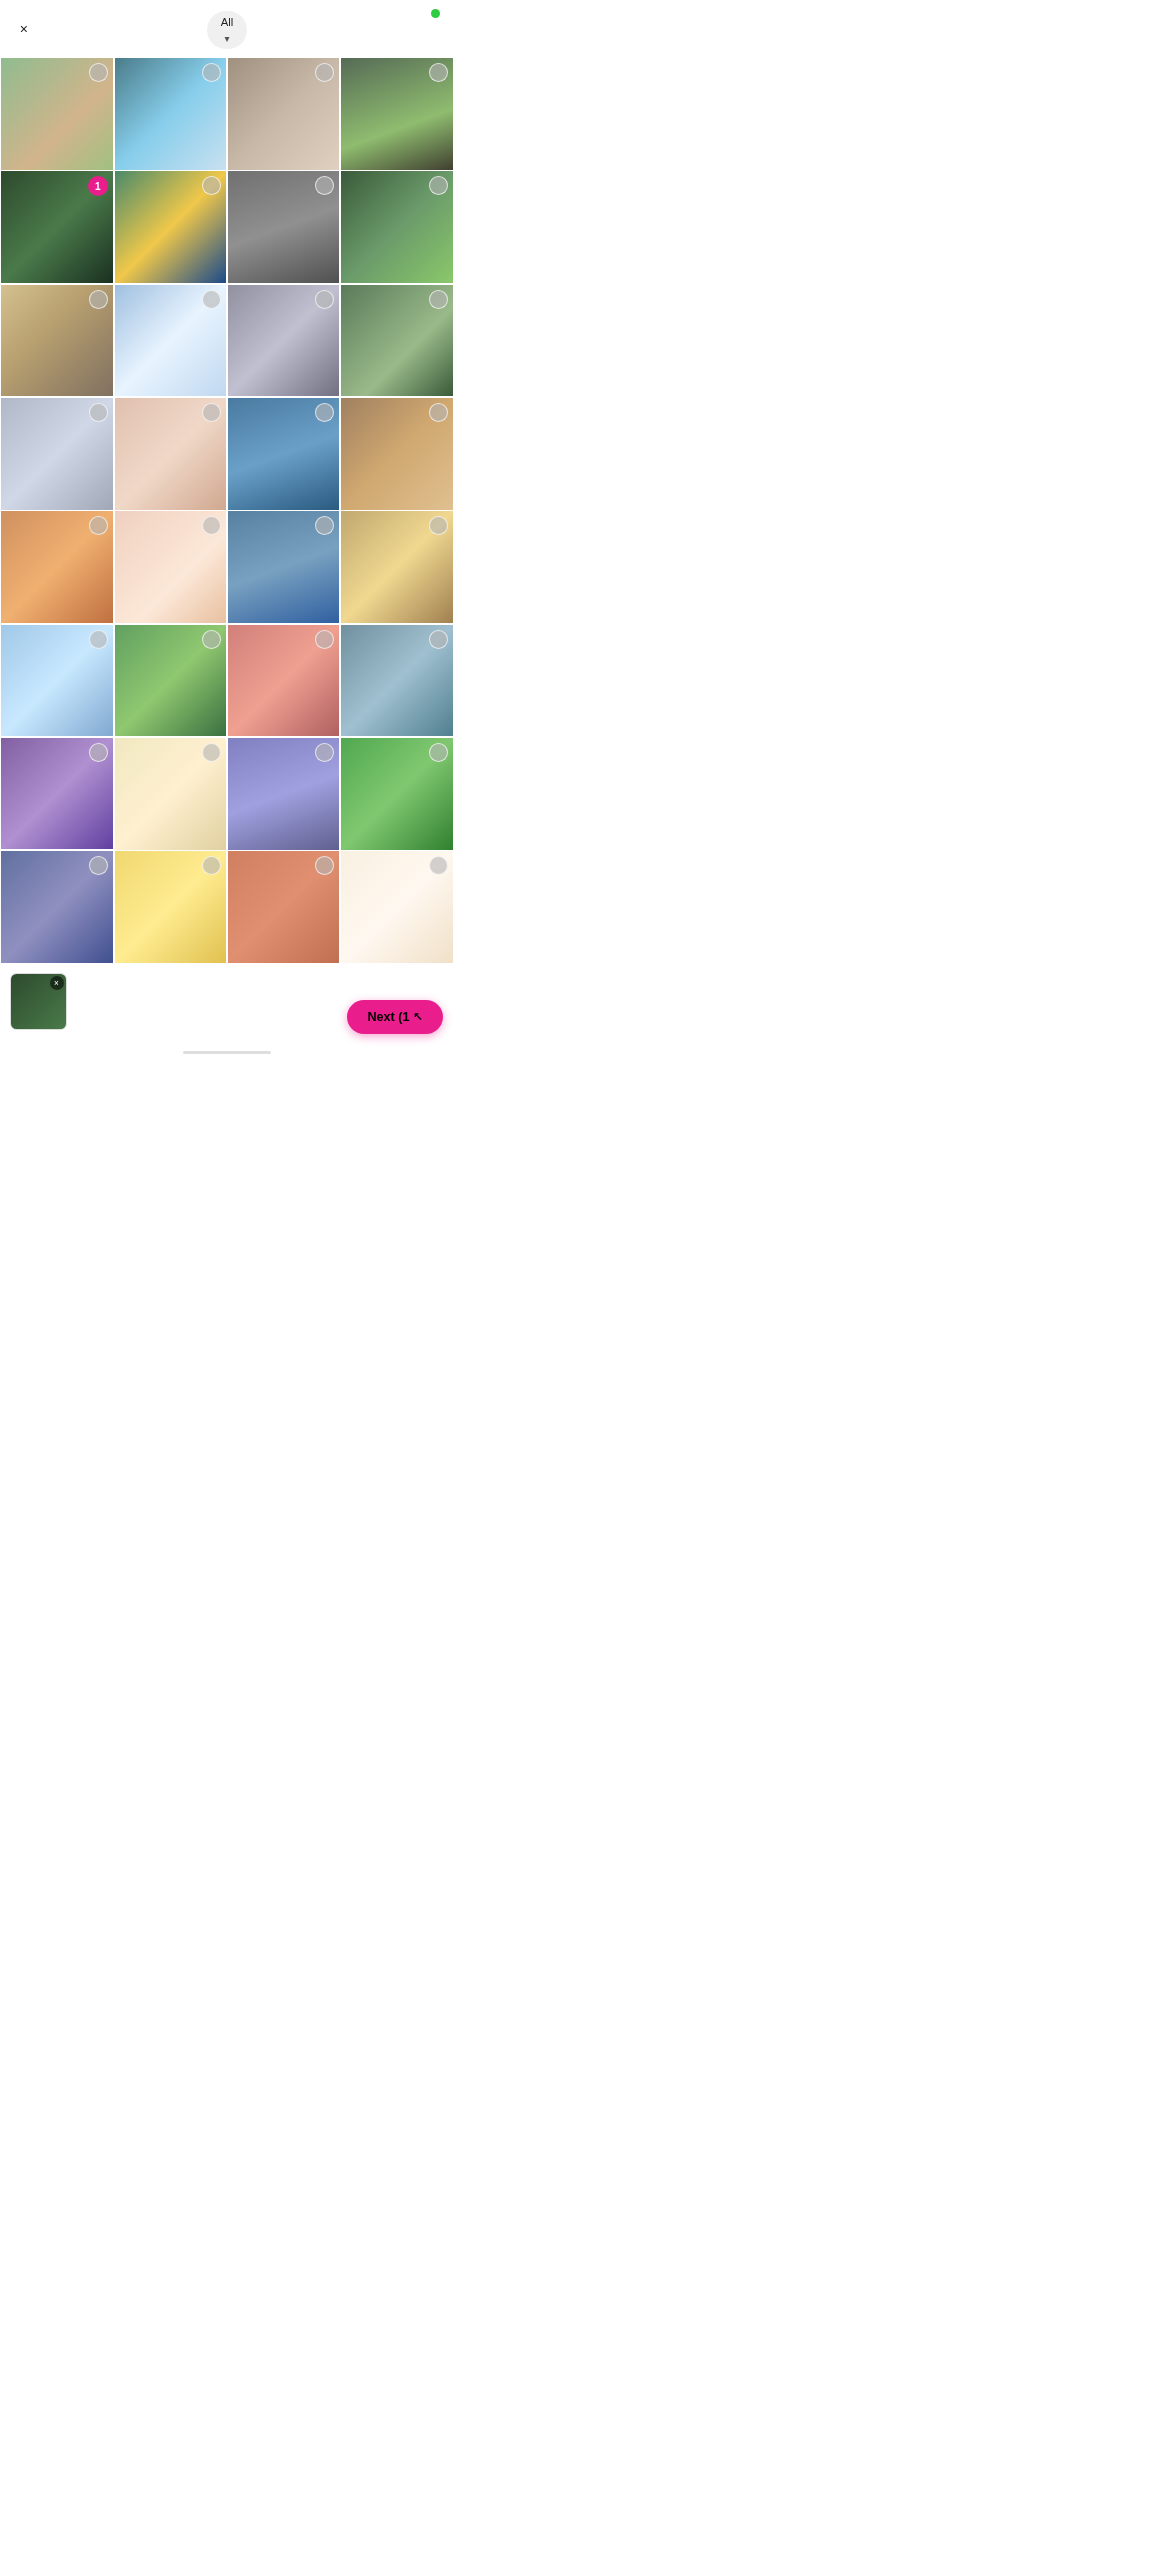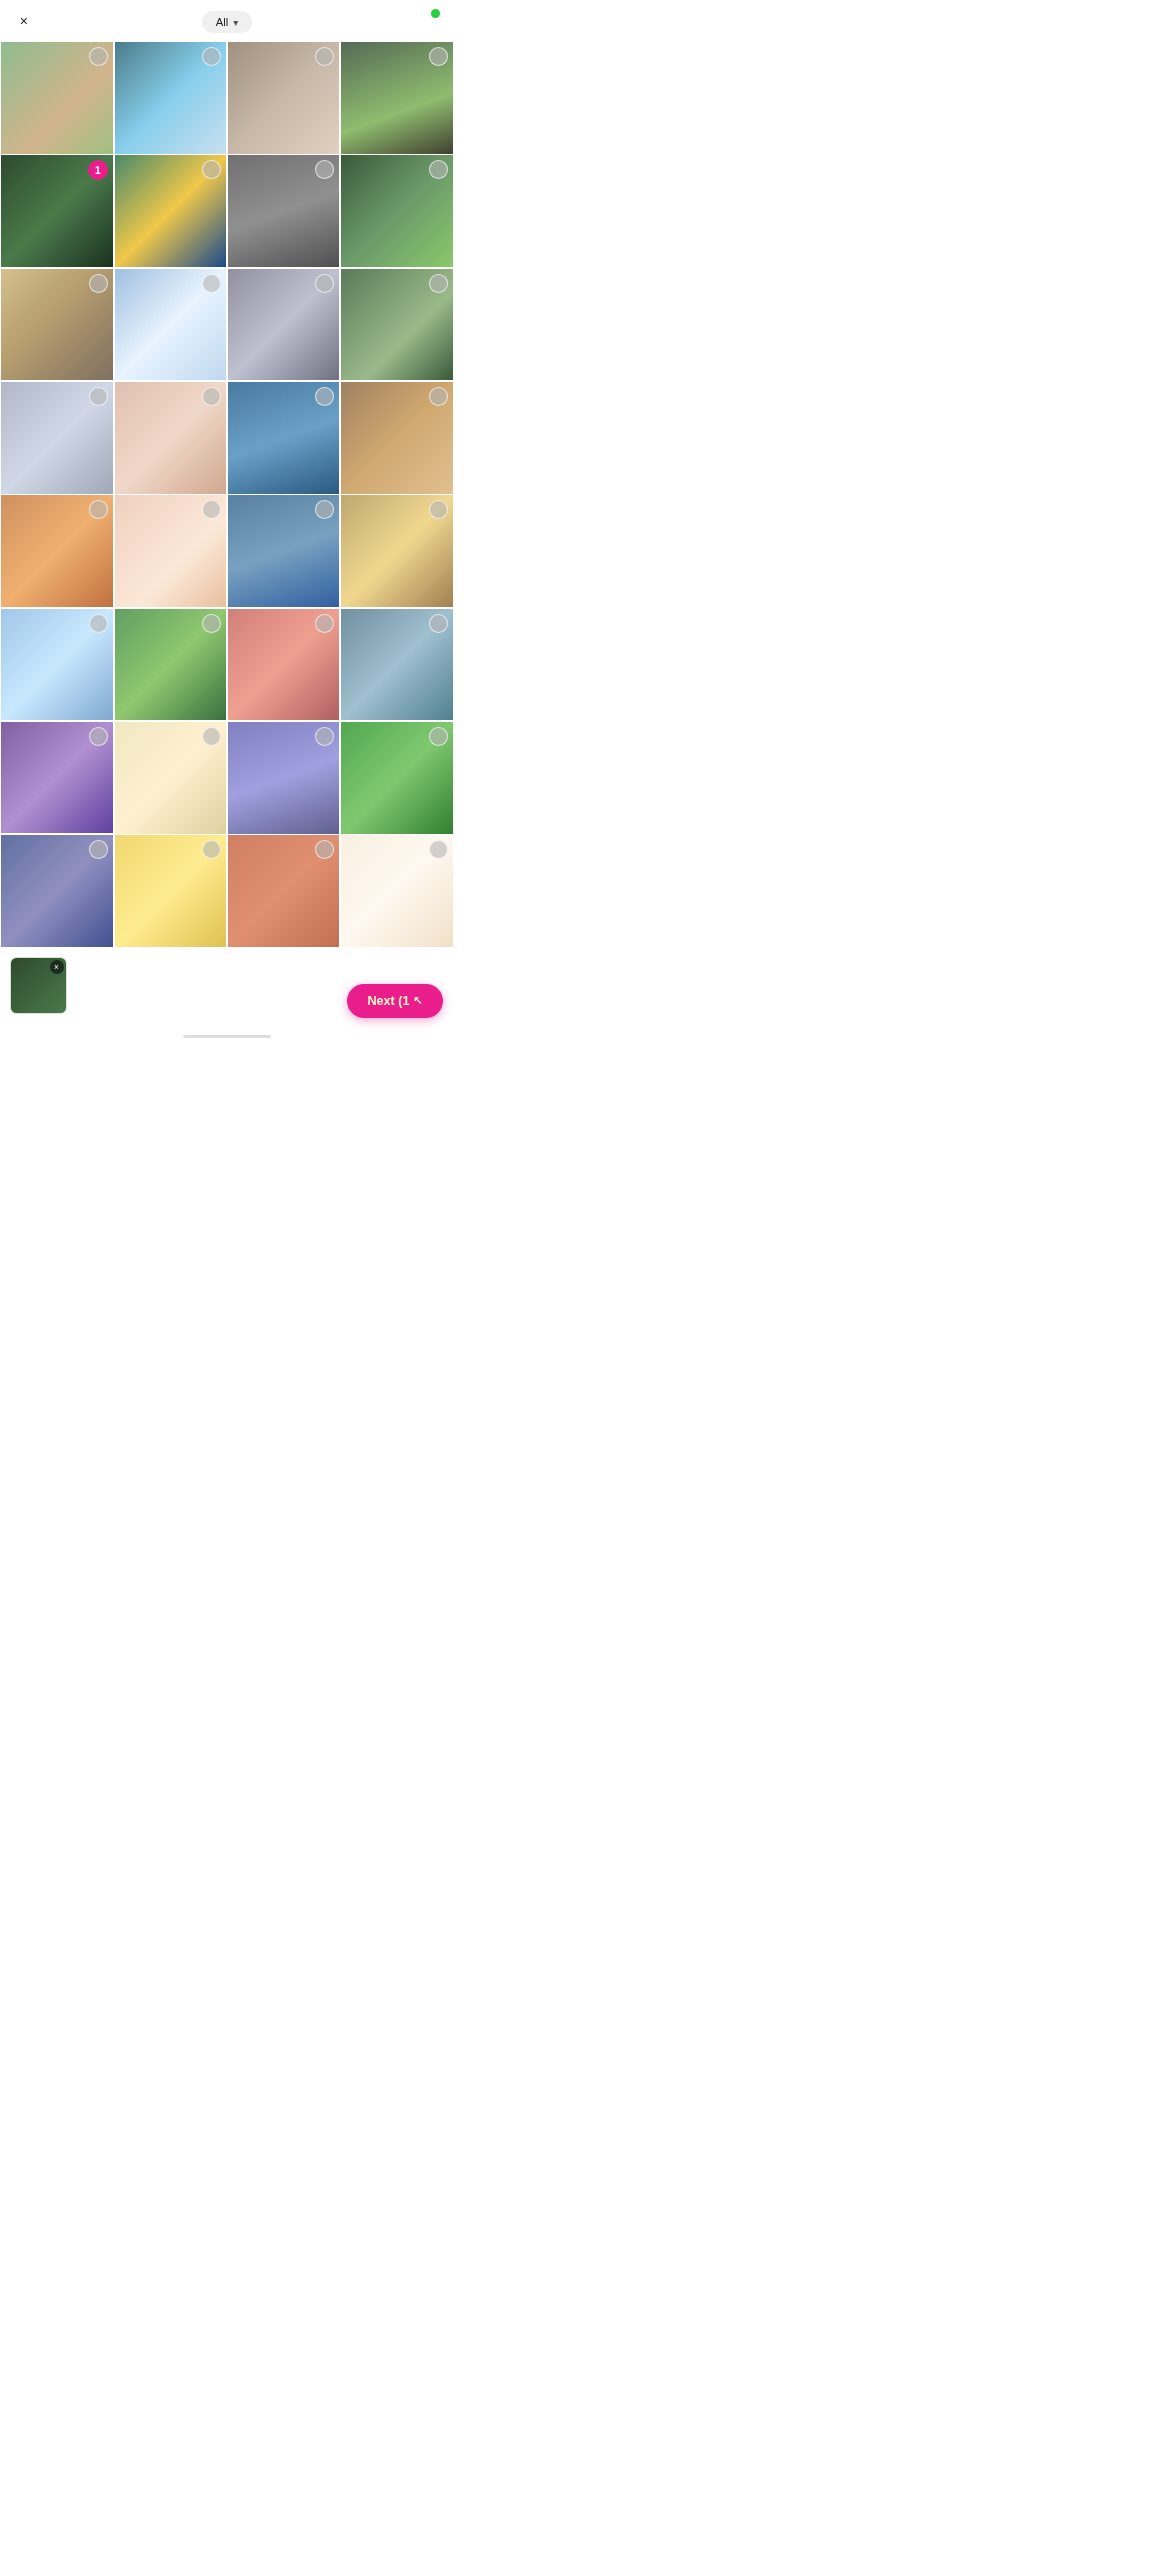--- a/index.html
+++ b/index.html
@@ -38,20 +38,21 @@
       background: #f0f0f0;
       border-radius: 19px;
       padding: 5px 14px;
       display: flex;
       align-items: center;
       gap: 5px;
       cursor: pointer;
       font-size: 11.3px;
       font-weight: 500;
       color: #222;
+      flex-direction: column;
     }
     .filter-pill .chevron {
       font-size: 10px;
       color: #555;
     }
     .green-dot {
       position: absolute;
       right: 14px;
       top: 8.8px;
       width: 8.8px;
@@ -149,21 +150,21 @@
       align-items: center;
       justify-content: center;
       cursor: pointer;
     }
 
     .next-btn {
       position: absolute;
       bottom: 11.3px;
       right: 11.3px;
       background: #e91e8c;
-      color: #fef9c3;
+      color: #000000;
       border: none;
       border-radius: 25px;
       padding: 10px 20px;
       font-size: 12.6px;
       font-weight: 600;
       cursor: pointer;
       display: flex;
       align-items: center;
       gap: 3.8px;
       box-shadow: 0 2.5px 10px rgba(233,30,140,0.4);

